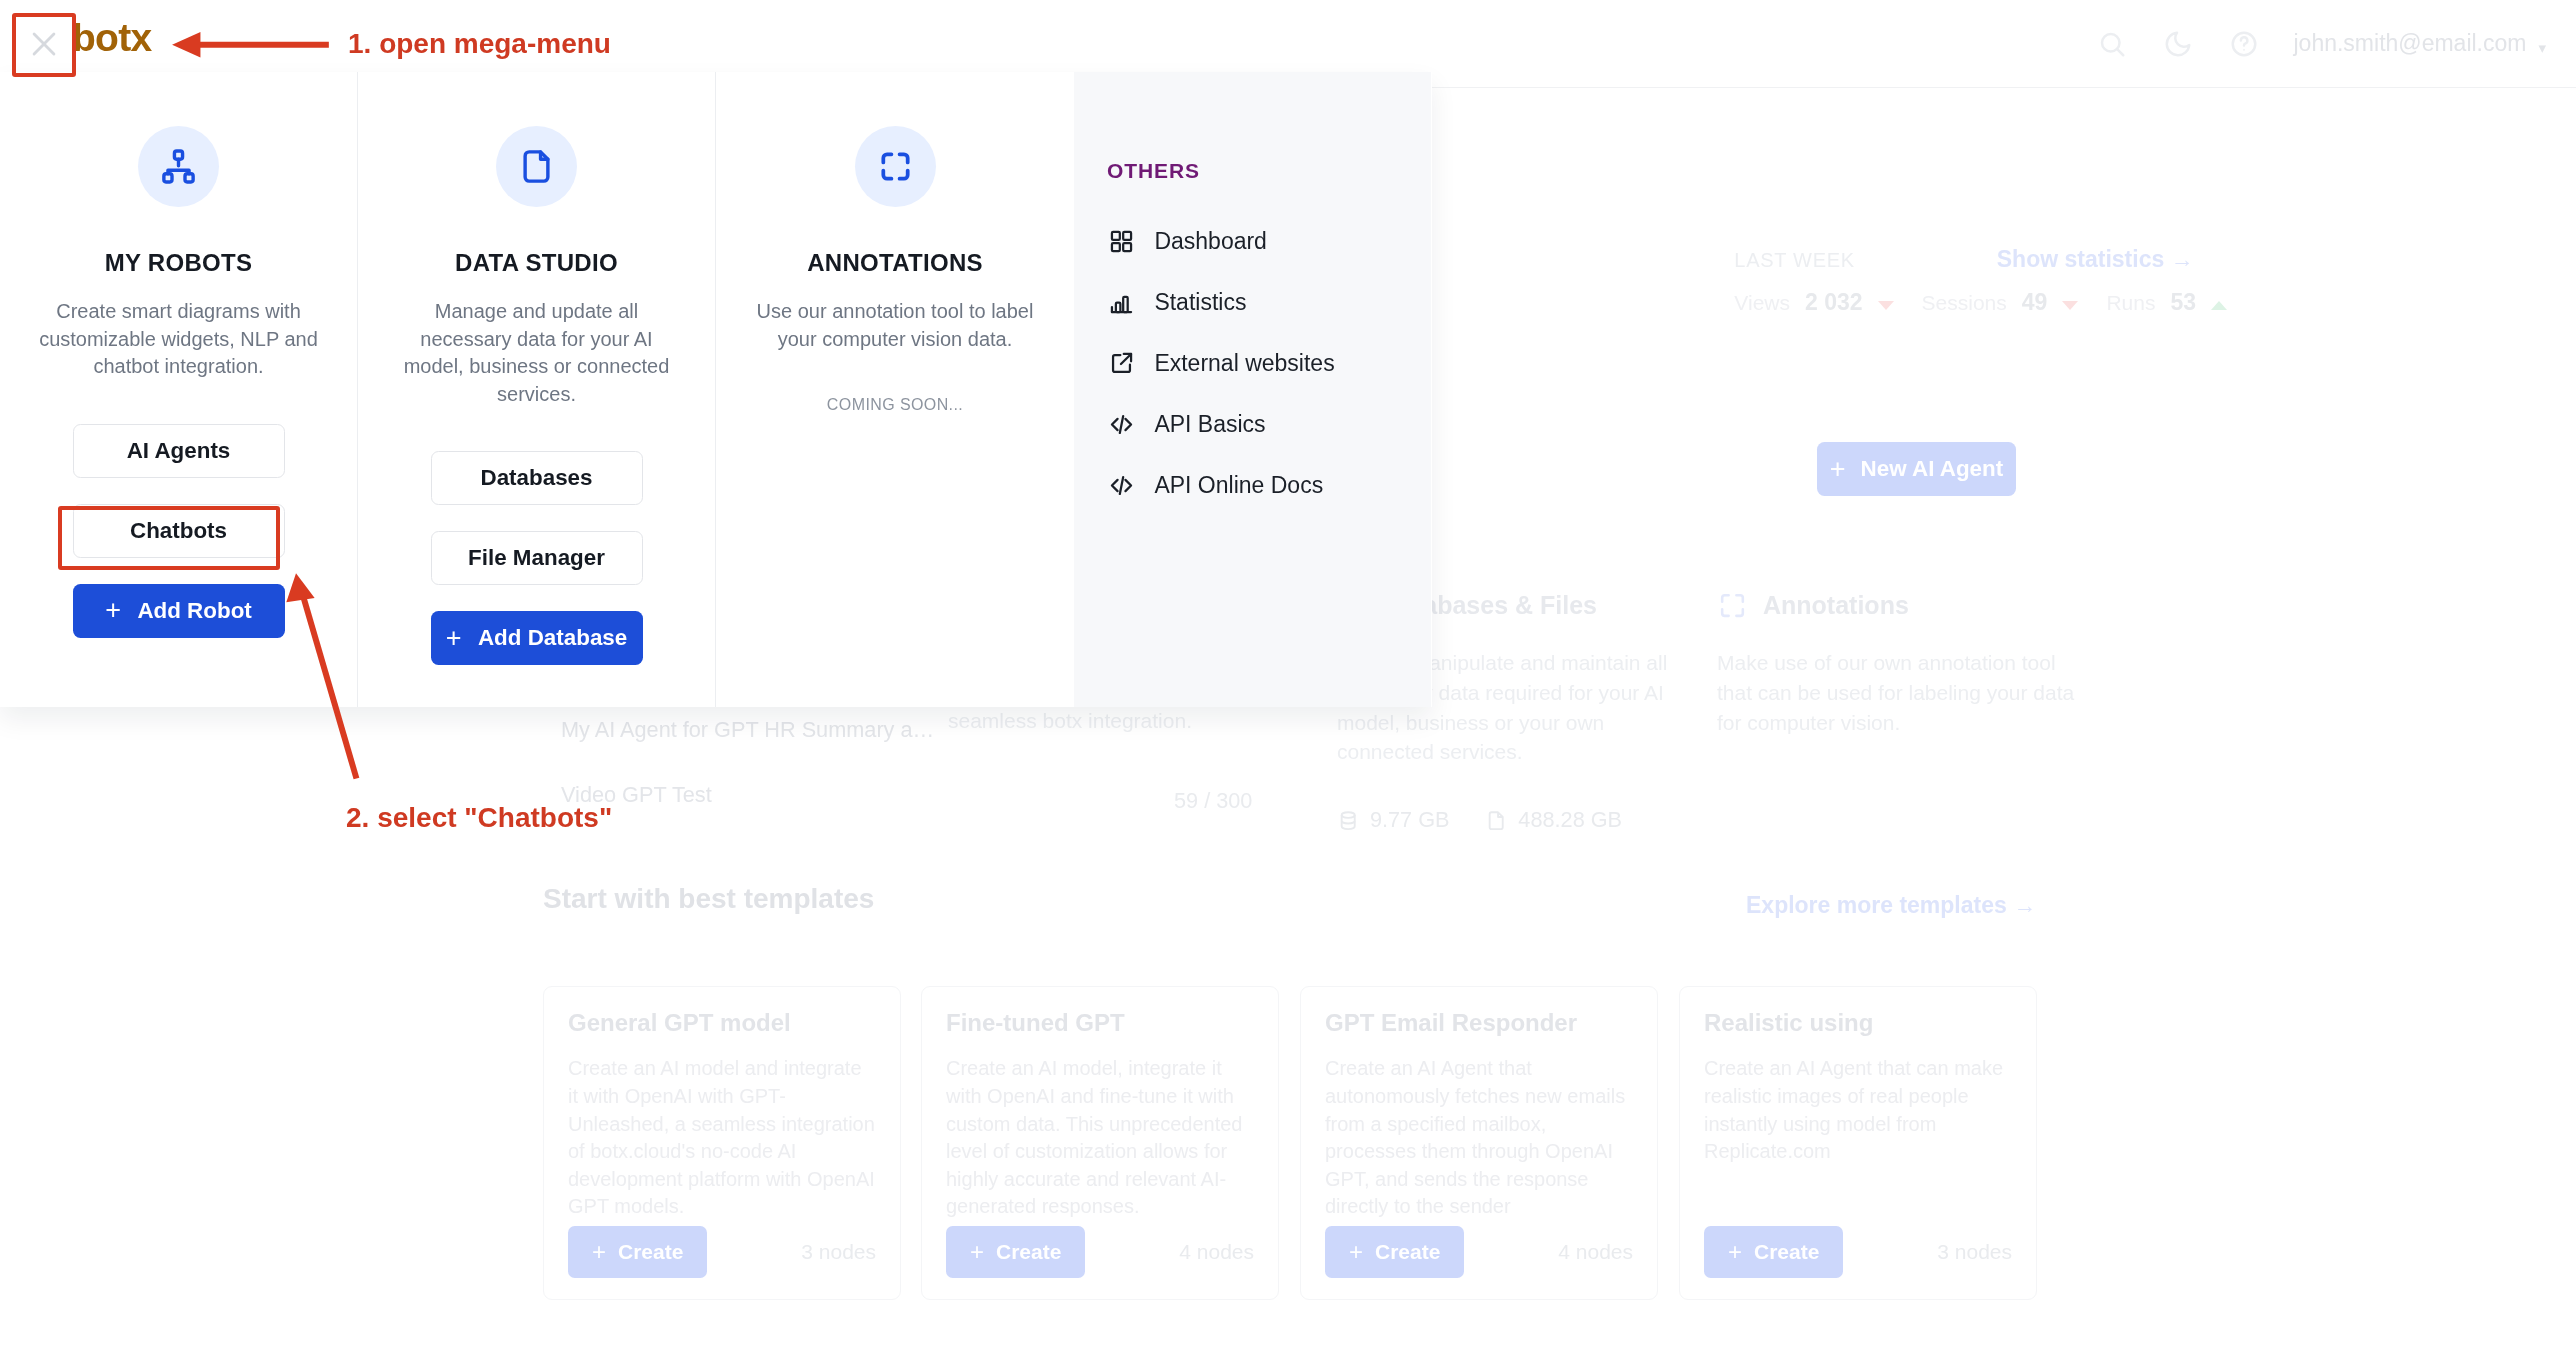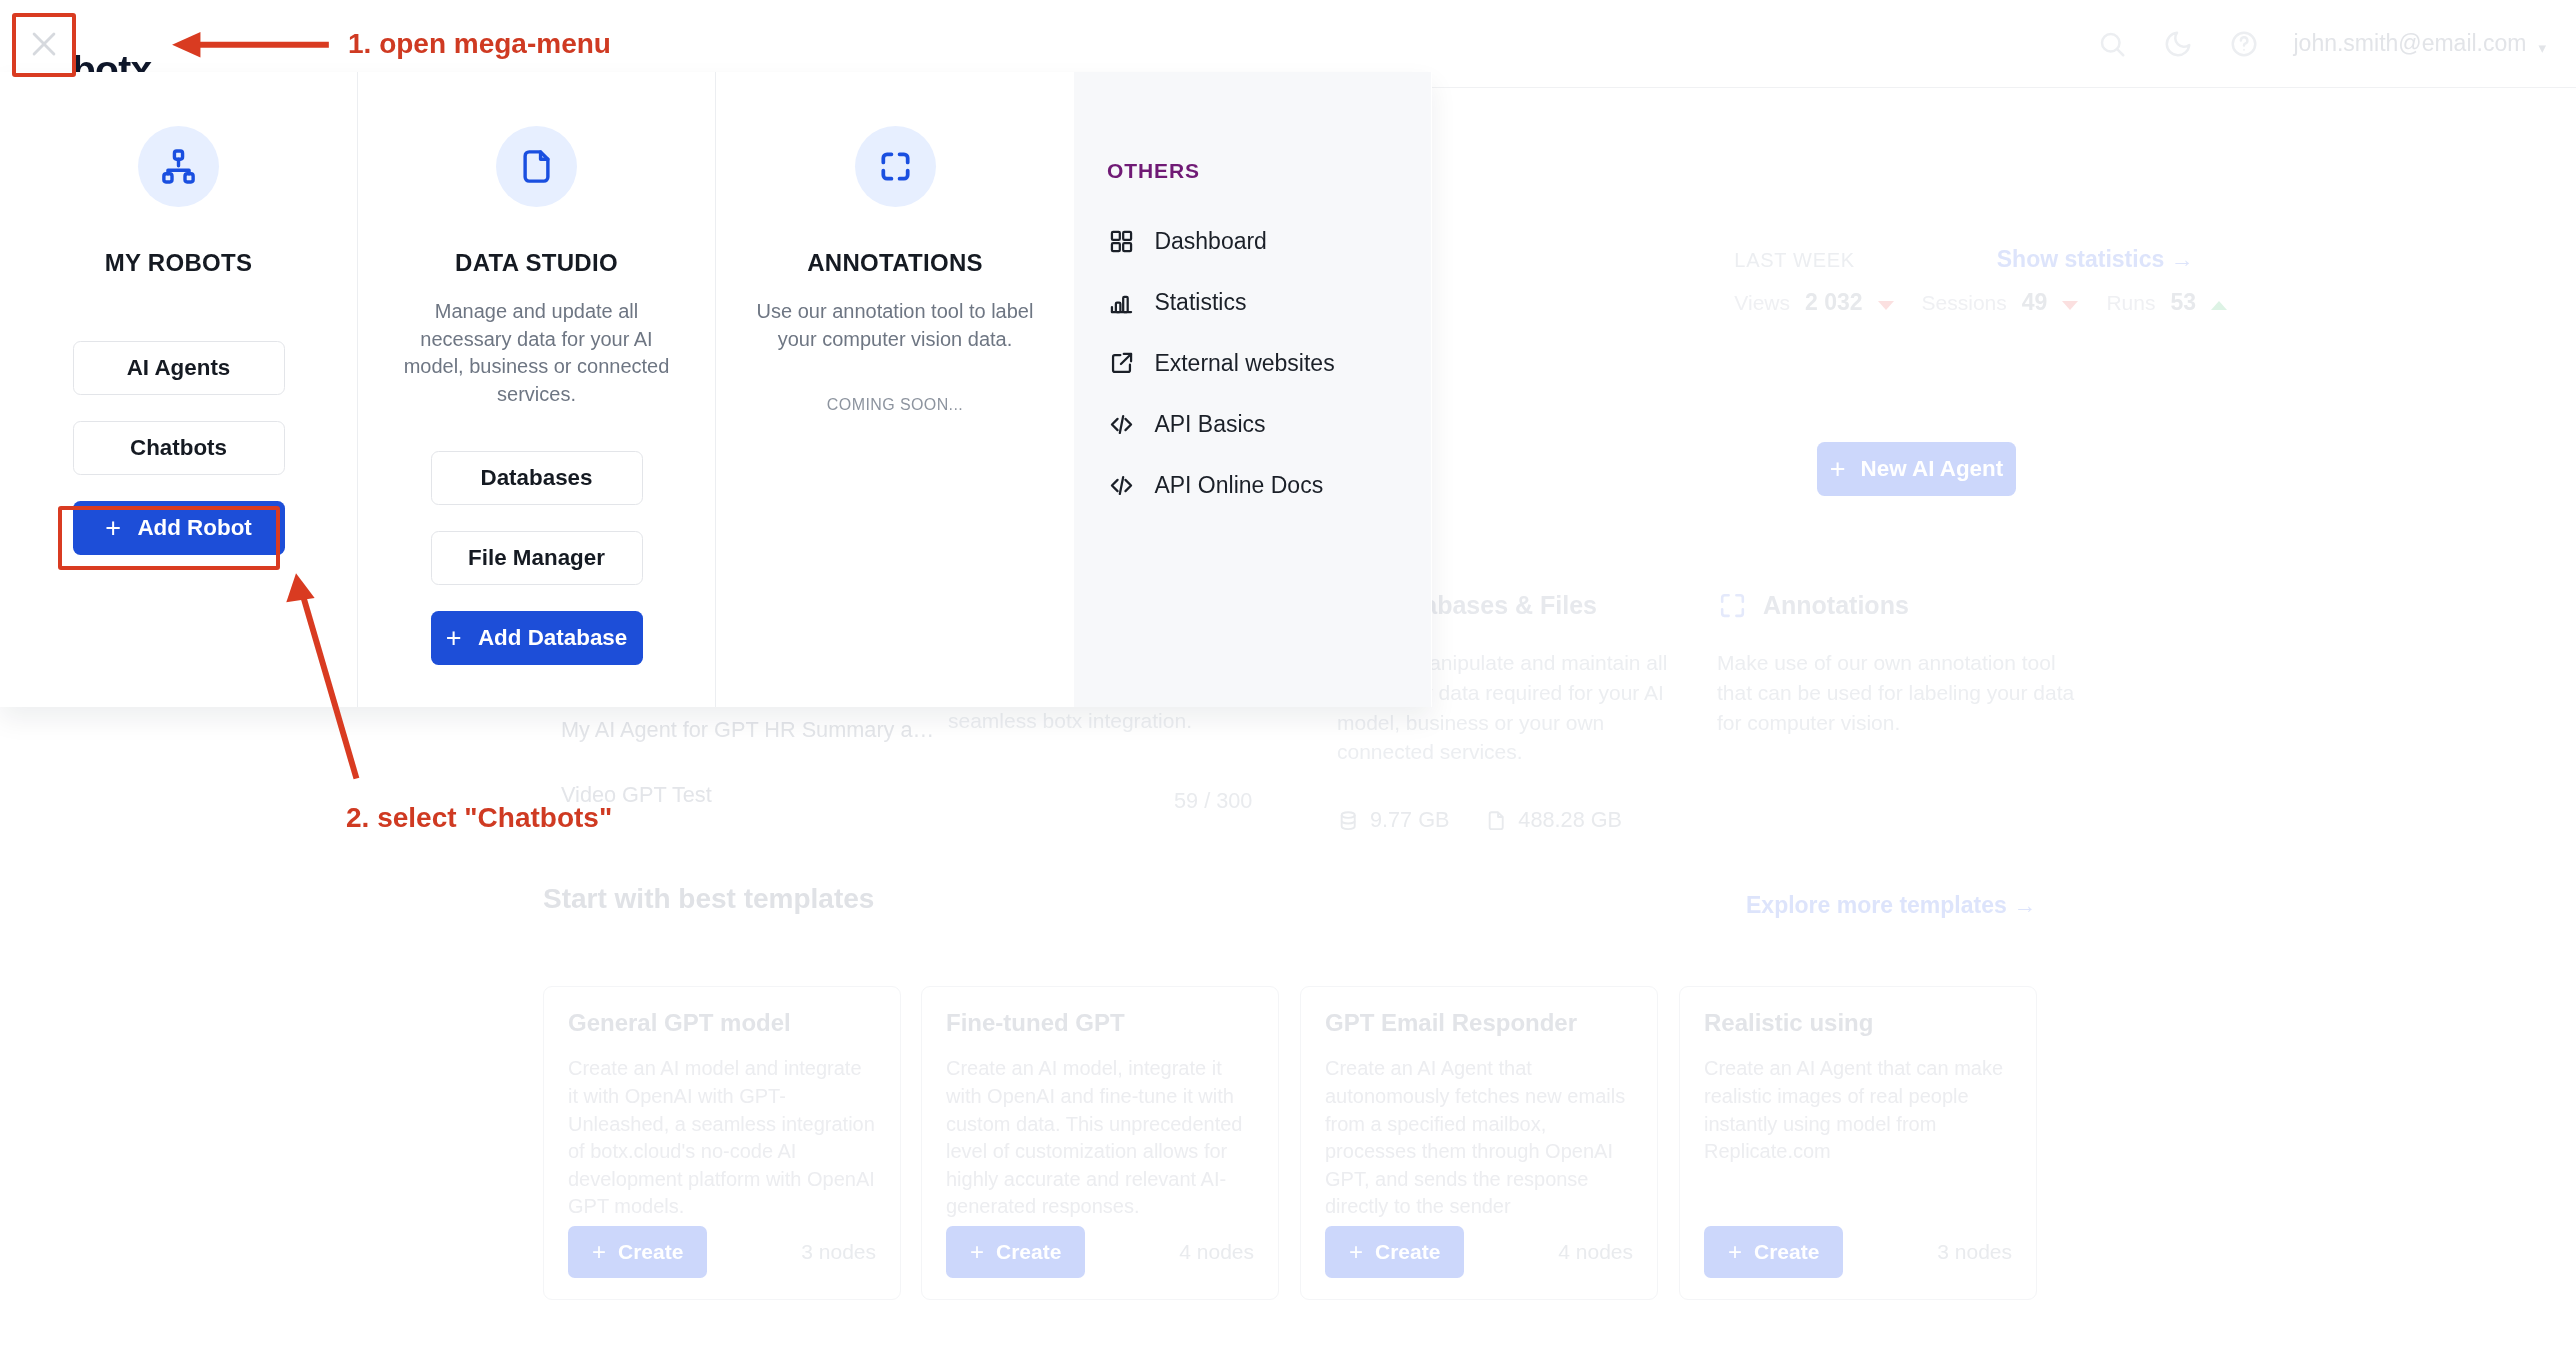--- a/index.html
+++ b/index.html
@@ -18,21 +18,21 @@
     position:absolute; left:0; top:0; width:2576px; height:88px;
     background:#fff; border-bottom:0.7px solid #f0f1f3;
   }
   .logo-x {
     position:absolute; left:18px; top:18px; width:52px; height:52px;
     display:flex; align-items:center; justify-content:center;
     color:#d6d9de; font-size:37px; line-height:1; font-weight:300;
   }
   .logo-text {
     position:absolute; left:72px; top:16.4px;
-    font-size:39px; font-weight:700; color:#0f172a; letter-spacing:-0.7px;margin-top:32px;
+    font-size:39px; font-weight:700; color:#a16207; letter-spacing:-0.7px;
   }
   .topbar-right { position:absolute; right:30px; top:27px; display:flex; align-items:center; gap:33px;}
   .tb-icon { width:33px; height:33px; color:#eceef1; display:flex; align-items:center; justify-content:center;}
   .tb-icon svg { width:30px; height:30px; }
   .tb-email { font-size:23px; color:#e2e4e8; font-weight:400; display:flex; align-items:flex-end; gap:12px;}
   .tb-caret { font-size:15px; color:#e2e4e8;}
 
   
   .stats { position:absolute; right:349px; top:246px; text-align:left; }
   .stats-row1 { display:flex; align-items:baseline; gap:142px; }
@@ -314,20 +314,21 @@
     <div class="mm-col">
       <div class="mm-circle">
         <svg viewBox="0 0 24 24" fill="none" stroke="currentColor" stroke-width="2.1" stroke-linecap="round" stroke-linejoin="round">
           <rect x="9.5" y="2.5" width="5" height="5" rx="1.3"></rect>
           <rect x="3" y="16.5" width="5" height="5" rx="1.3"></rect>
           <rect x="16" y="16.5" width="5" height="5" rx="1.3"></rect>
           <path d="M12 7.5v4M5.5 16.5v-2.2h13v2.2"></path>
         </svg>
       </div>
       <div class="mm-title">MY ROBOTS</div>
+      <div class="mm-desc">Create smart diagrams with customizable widgets, NLP and chatbot integration.</div>
       <div class="mm-btns">
         <div class="mm-btn-outline">AI Agents</div>
         <div class="mm-btn-outline">Chatbots</div>
         <div class="mm-btn-primary">
           <span class="plus">+</span>
           <span>Add Robot</span>
         </div>
       </div>
     </div>
 

